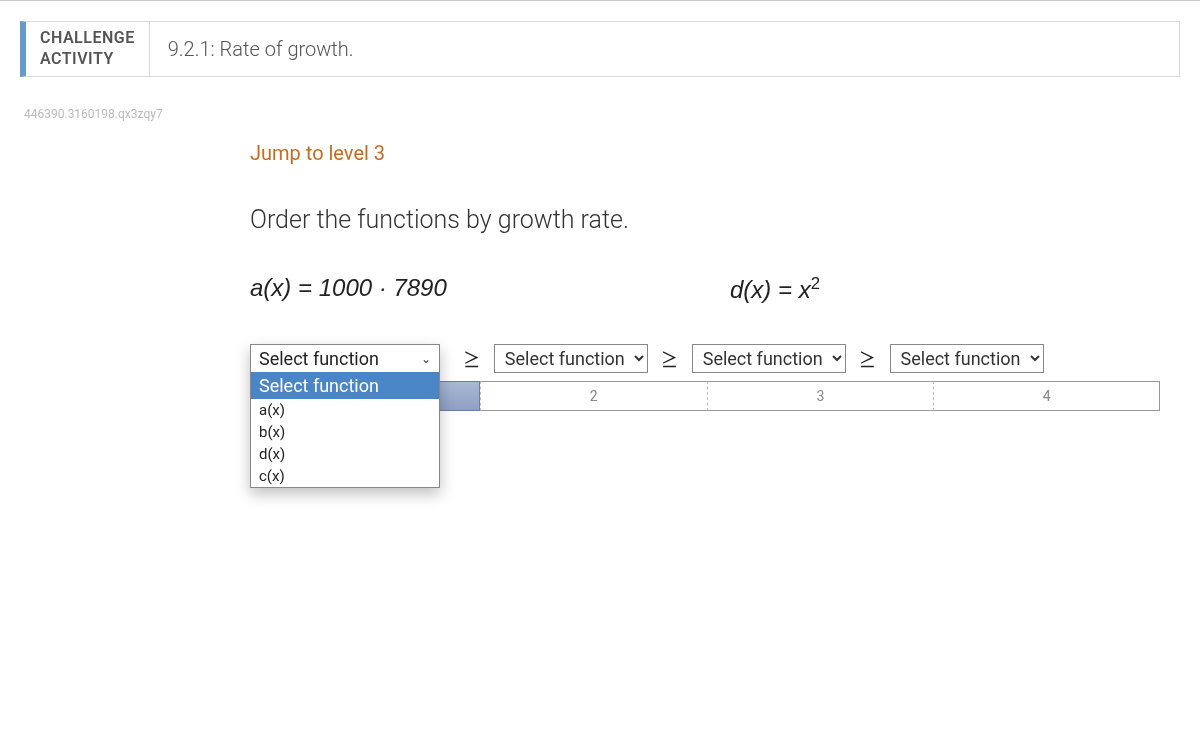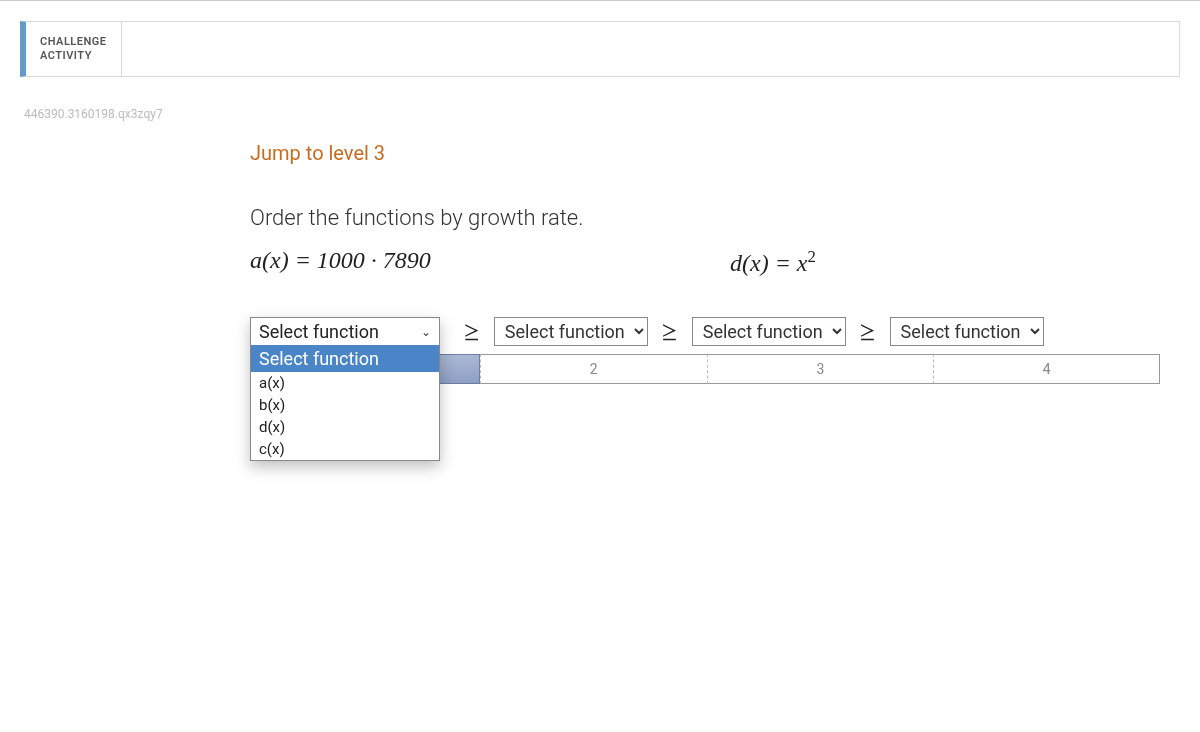--- a/index.html
+++ b/index.html
@@ -26,21 +26,21 @@
       border: 1px solid #d9d9d9;
       border-left: 6px solid #6699cc;
       background: #fff;
       height: 56px;
     }
     .activity-label {
       display: flex;
       flex-direction: column;
       justify-content: center;
       padding: 0 14px;
-      font-size: 11px;
+      font-size: 16px;
       color: #555;
       letter-spacing: 0.5px;
       border-right: 1px solid #d9d9d9;
       line-height: 1.3;
       font-weight: 600;
     }
     .activity-title {
       display: flex;
       align-items: center;
       padding: 0 18px;
@@ -60,30 +60,30 @@
     .jump-link {
       color: #c96b1f;
       font-size: 20px;
       font-weight: 400;
       display: inline-block;
       margin-bottom: 40px;
       text-decoration: none;
       cursor: pointer;
     }
     .prompt {
-      font-size: 22px;
+      font-size: 25px;
       color: #333;
       font-weight: 300;
-      margin-bottom: 17px;
+      margin-bottom: 40px;
     }
     .functions {
       display: grid;
       grid-template-columns: 1fr 1fr;
       gap: 16px 40px;
-      font-family: Liberation Serif, serif;
+      font-family: Liberation Sans, sans-serif;
       font-size: 24px;
       margin-bottom: 40px;
     }
     .fn sup { font-size: 0.7em; }
     .fn-italic { font-style: italic; }
     .selectors {
       display: flex;
       align-items: center;
       gap: 14px;
       margin-bottom: 6px;
@@ -178,20 +178,21 @@
 <body>
 
 <hr class="top-hr">
 
 <div class="container">
   <div class="activity-header">
     <div class="activity-label">
       <span>CHALLENGE</span>
       <span>ACTIVITY</span>
     </div>
+    <div class="activity-title">9.2.1: Rate of growth.</div>
   </div>
 
   <div class="meta-code">446390.3160198.qx3zqy7</div>
 
   <div class="content">
     <a class="jump-link">Jump to level 3</a>
 
     <div class="prompt">Order the functions by growth rate.</div>
 
     <div class="functions">

